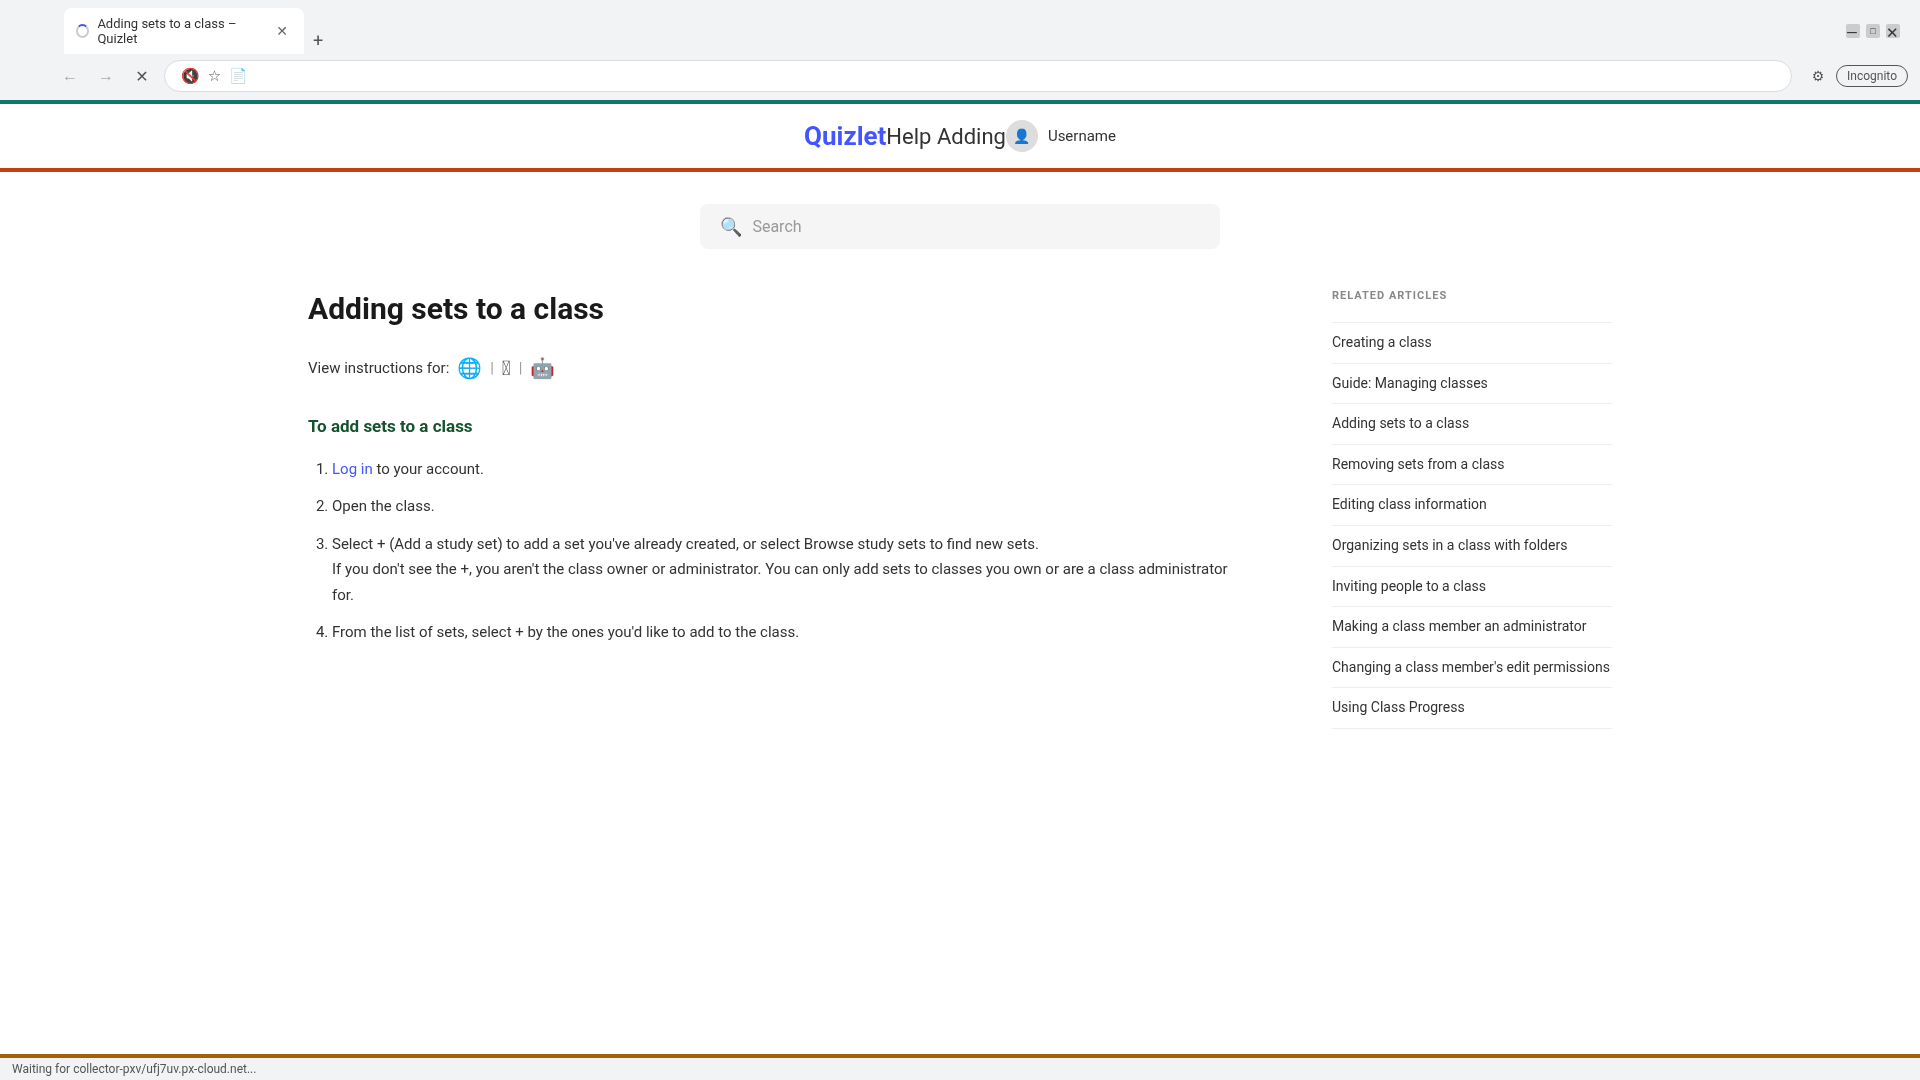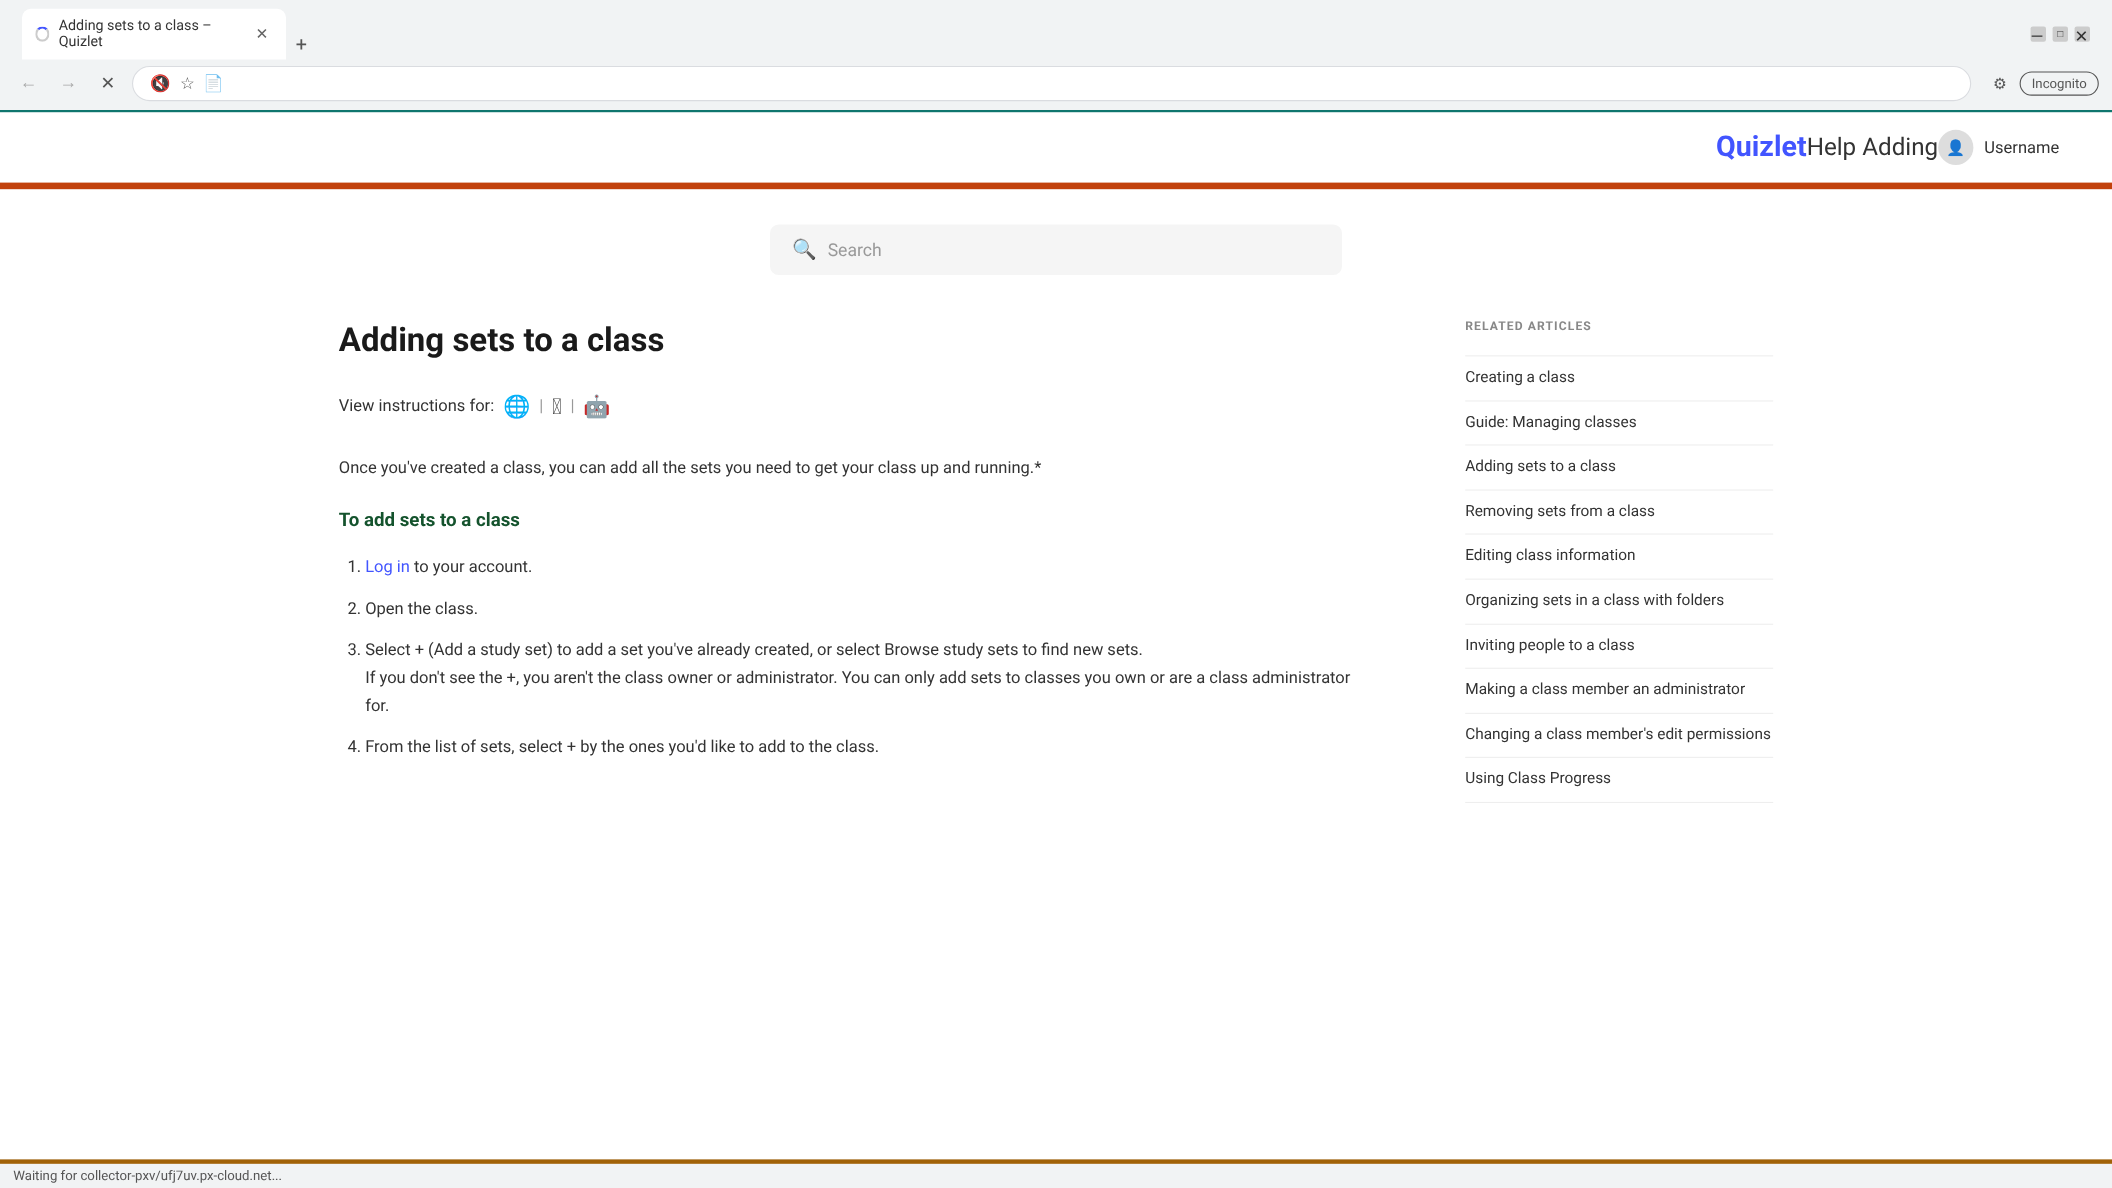--- a/index.html
+++ b/index.html
@@ -10,21 +10,22 @@
     body {
       font-family: -apple-system, BlinkMacSystemFont, 'Segoe UI', Roboto, sans-serif;
       background: #fff;
       color: #333;
       font-size: 15px;
     }
 
     
     .browser-chrome {
       background: #f1f3f4;
-      border-bottom: 2px solid #0f766e;
+      border-bottom: 4px solid #0f766e;
+      padding-left: 44px;
     }
     .title-bar {
       display: flex;
       align-items: center;
       padding: 8px 12px 0;
       gap: 8px;
     }
     .tab-bar {
       display: flex;
       align-items: flex-end;
@@ -119,23 +120,23 @@
       border-radius: 20px;
       padding: 3px 10px;
       font-size: 12px;
       color: #555;
     }
 
     
     .page-header {
       display: flex;
       align-items: center;
-      justify-content: flex-end;
+      justify-content: center;
       padding: 16px 48px;
-      border-bottom: 6px solid #c2410c;
+      border-bottom: 4px solid #c2410c;
     }
     .logo {
       font-size: 26px;
       font-weight: 700;
       color: #4255ff;
       text-decoration: none;
       cursor: pointer;
     }
     .help-center-title {
       font-size: 22px;
@@ -380,23 +381,20 @@
       <div class="platform-icons">
         <span class="platform-icon selected">🌐</span>
         <span class="platform-sep">|</span>
         <span class="platform-icon"></span>
         <span class="platform-sep">|</span>
         <span class="platform-icon">🤖</span>
       </div>
     </div>
 
     <div class="article-body">
-      <p>
-        <span>Once you've created a class, you can add all the sets you need to get your class up and running.*</span>
-      </p>
       <h3>To add sets to a class</h3>
       <ol>
         <li>
           <a class="article-link">Log in</a>
           <span> to your account.</span>
         </li>
         <li>
           <span>Open the class.</span>
         </li>
         <li>

